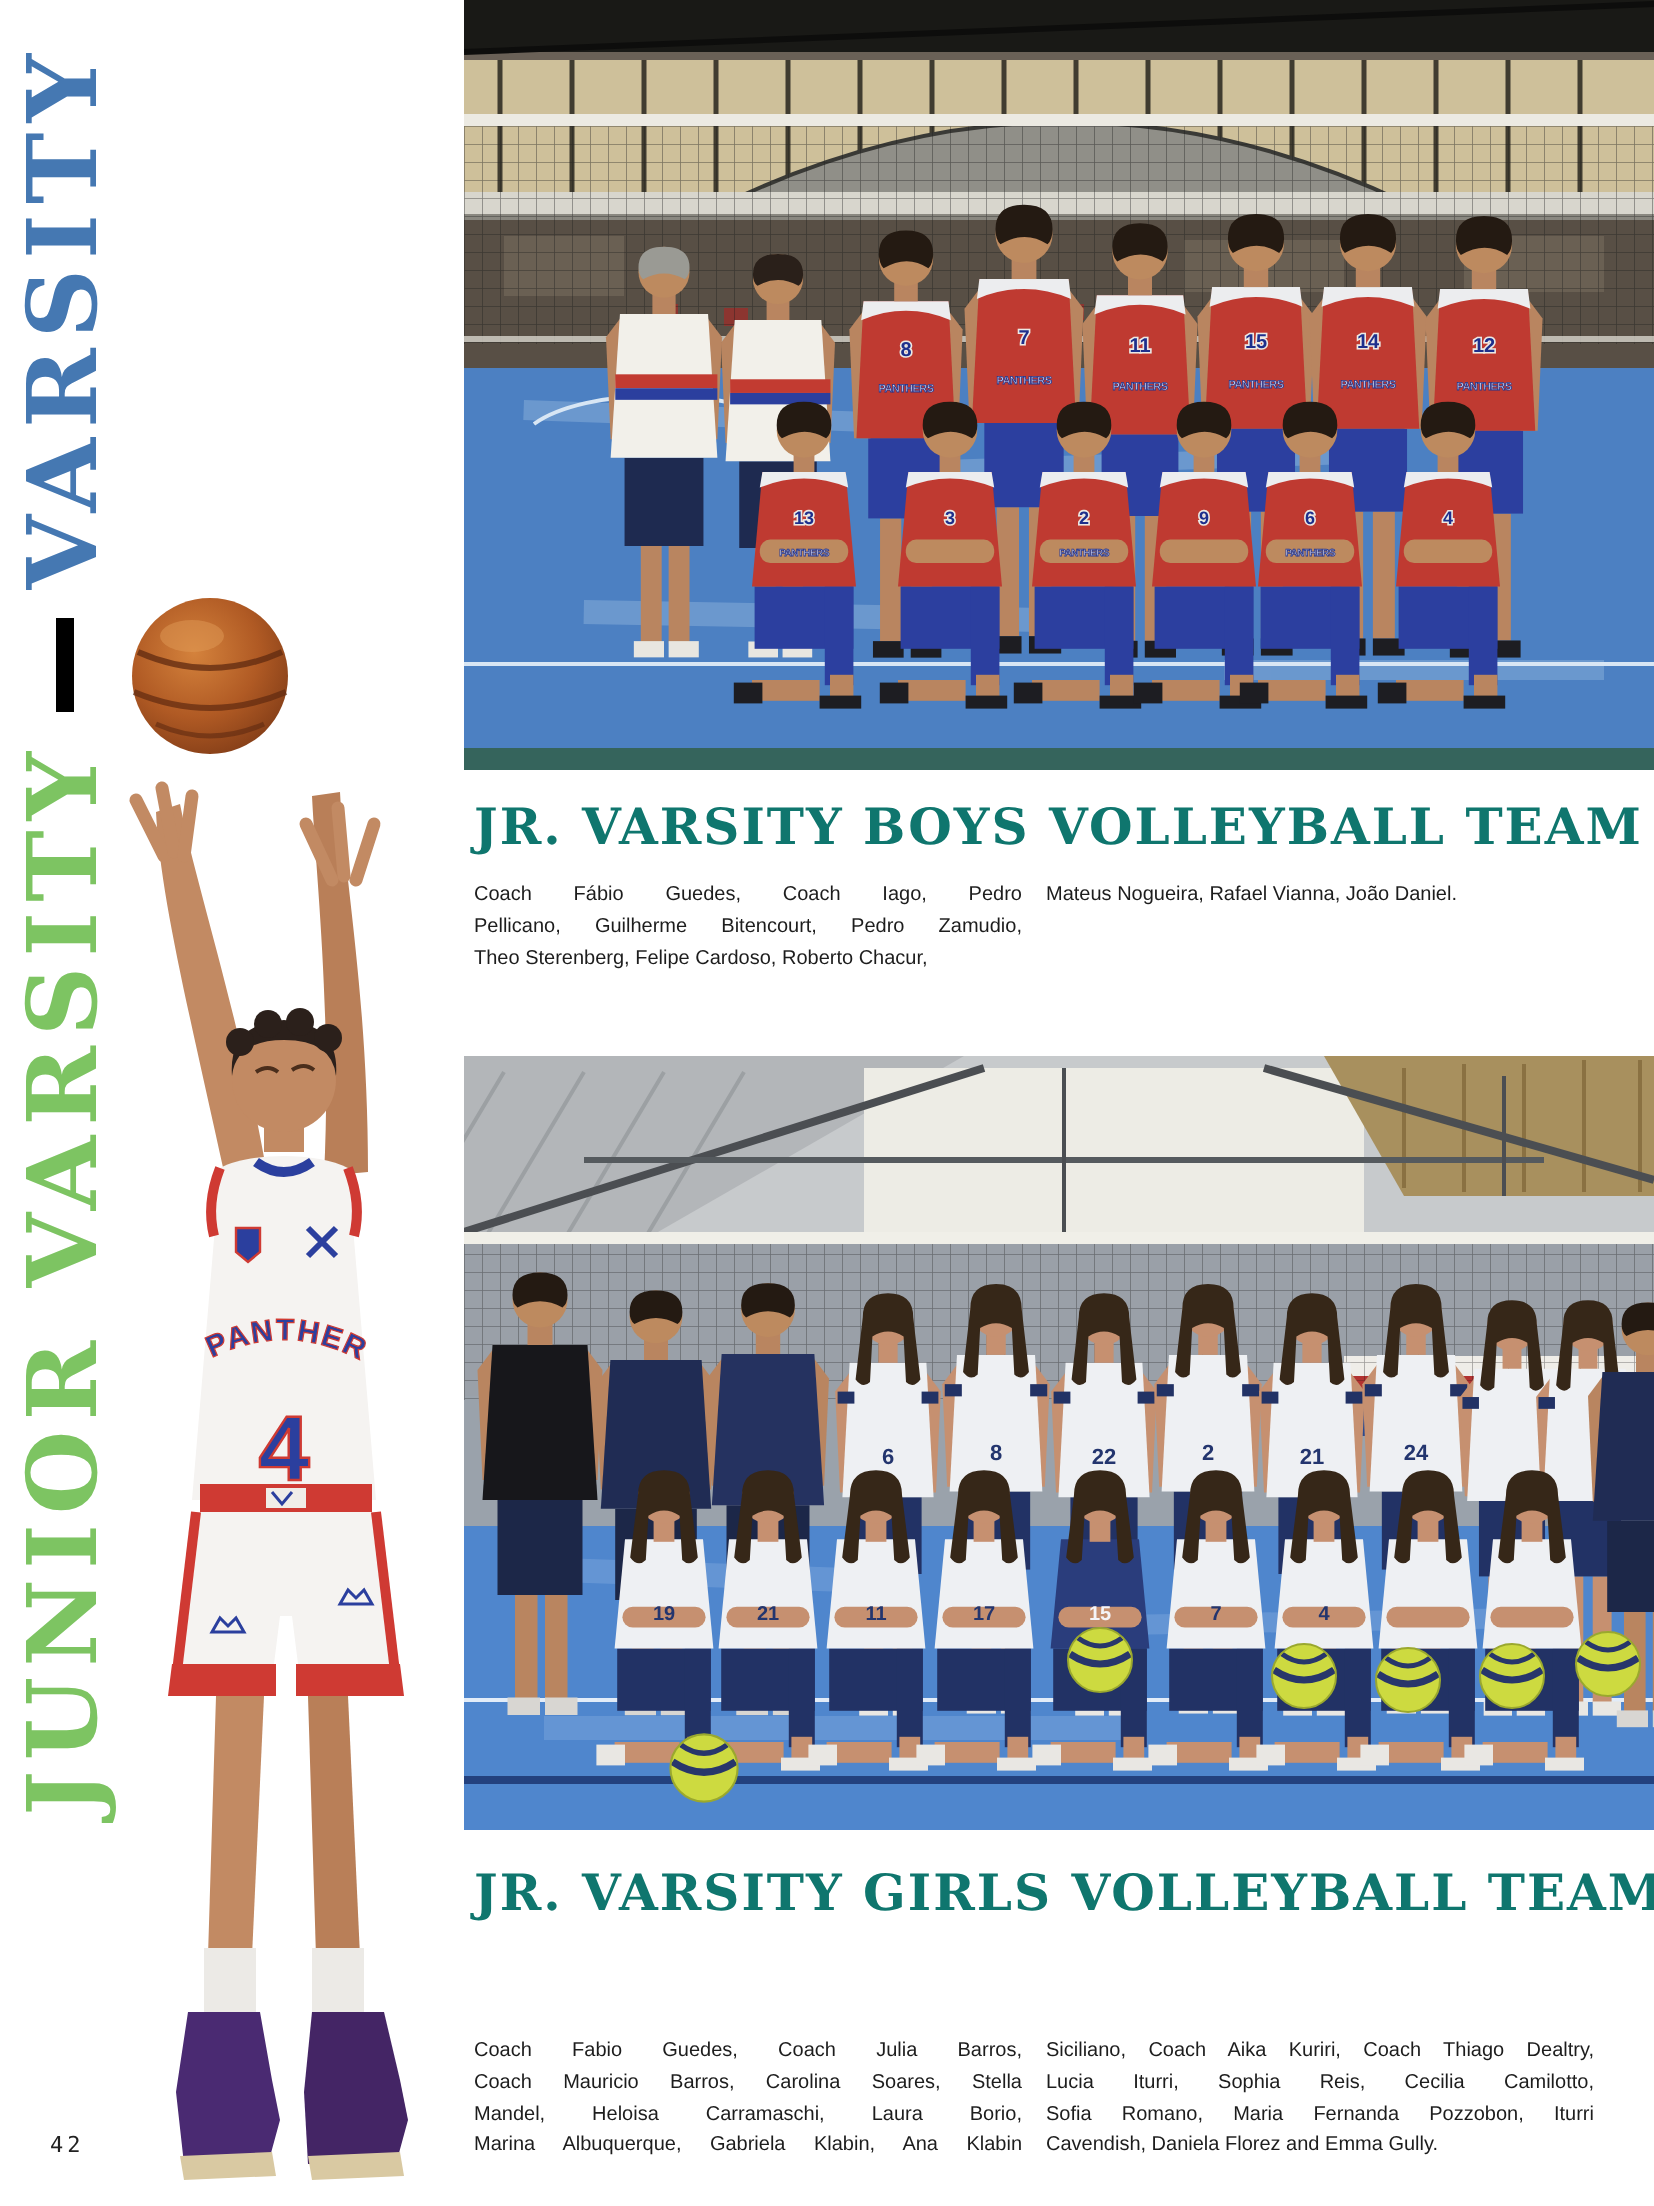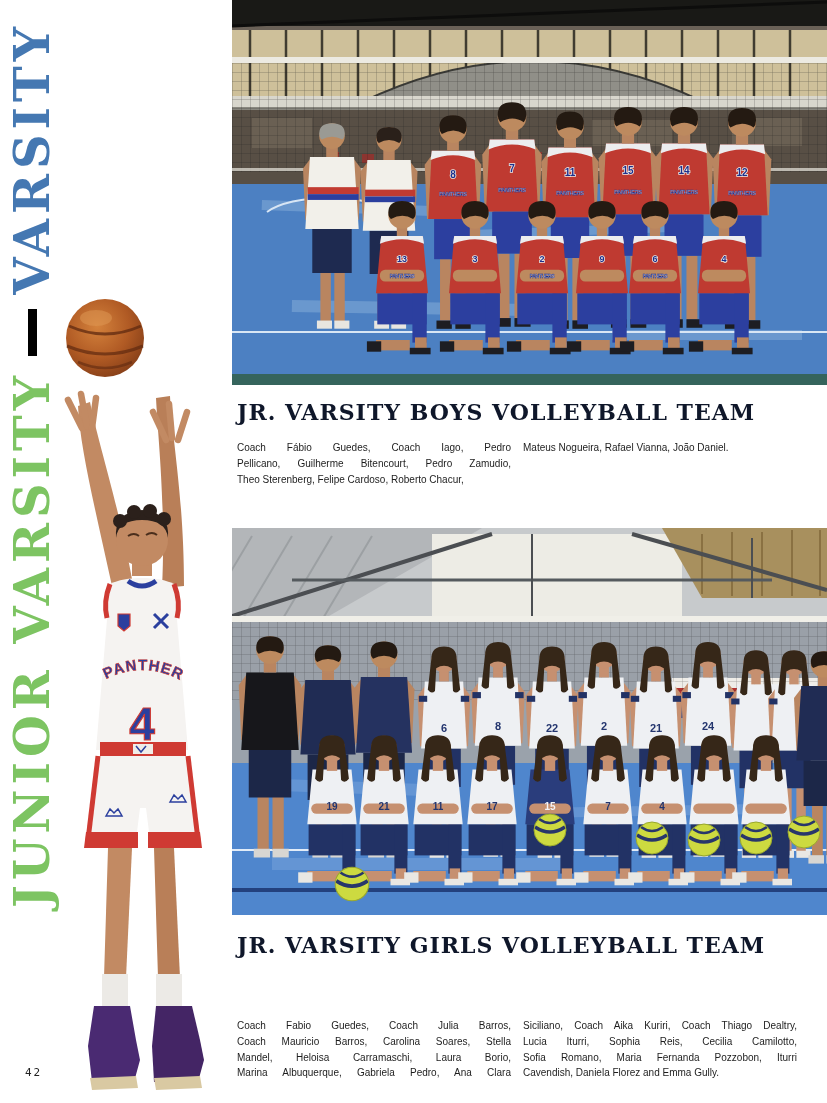--- a/index.html
+++ b/index.html
@@ -16,22 +16,22 @@
   .banner .w-v{color:#4578b2;}
   .banner .divider{width:47px;height:9px;background:#000;flex:0 0 auto;}
 
   
   .photo{position:absolute;left:232px;width:595px;display:block;}
   .photo-boys{top:0;height:385px;}
   .photo-girls{top:528px;height:387px;}
 
   
   .sec-head{position:absolute;left:237px;margin:0;
-            font-family:"DejaVu Serif",serif;font-weight:700;font-size:22px;
-            letter-spacing:1px;color:#0f172a;white-space:nowrap;}
+            font-family:"DejaVu Serif",serif;font-weight:700;font-size:25px;
+            letter-spacing:1px;color:#0f766e;white-space:nowrap;}
   .sec-head.h1{top:399px;}
   .sec-head.h2{top:932px;}
 
   
   .cap{position:absolute;left:237px;width:560px;display:flex;gap:12px;
        font-size:10px;line-height:15.8px;color:#1d1d1d;}
   .cap1{top:440px;}
   .cap2{top:973px;margin-top:45px;}
   .cap .col{width:274px;}
   .cap .line.just{text-align:justify;text-align-last:justify;}
@@ -435,21 +435,21 @@
       </g>
     </g>
   </svg>
 
   <h2 class="sec-head h2">JR. VARSITY GIRLS VOLLEYBALL TEAM</h2>
   <div class="cap cap2">
     <div class="col">
       <div class="line just">Coach Fabio Guedes, Coach Julia Barros,</div>
       <div class="line just">Coach Mauricio Barros, Carolina Soares, Stella</div>
       <div class="line just">Mandel, Heloisa Carramaschi, Laura Borio,</div>
-      <div class="line just">Marina Albuquerque, Gabriela Pedro, Ana Clara</div>
+      <div class="line just">Marina Albuquerque, Gabriela Klabin, Ana Klabin</div>
     </div>
     <div class="col">
       <div class="line just">Siciliano, Coach Aika Kuriri, Coach Thiago Dealtry,</div>
       <div class="line just">Lucia Iturri, Sophia Reis, Cecilia Camilotto,</div>
       <div class="line just">Sofia Romano, Maria Fernanda Pozzobon, Iturri</div>
       <div class="line">Cavendish, Daniela Florez and Emma Gully.</div>
     </div>
   </div>
 
   <div class="page-num">42</div>

